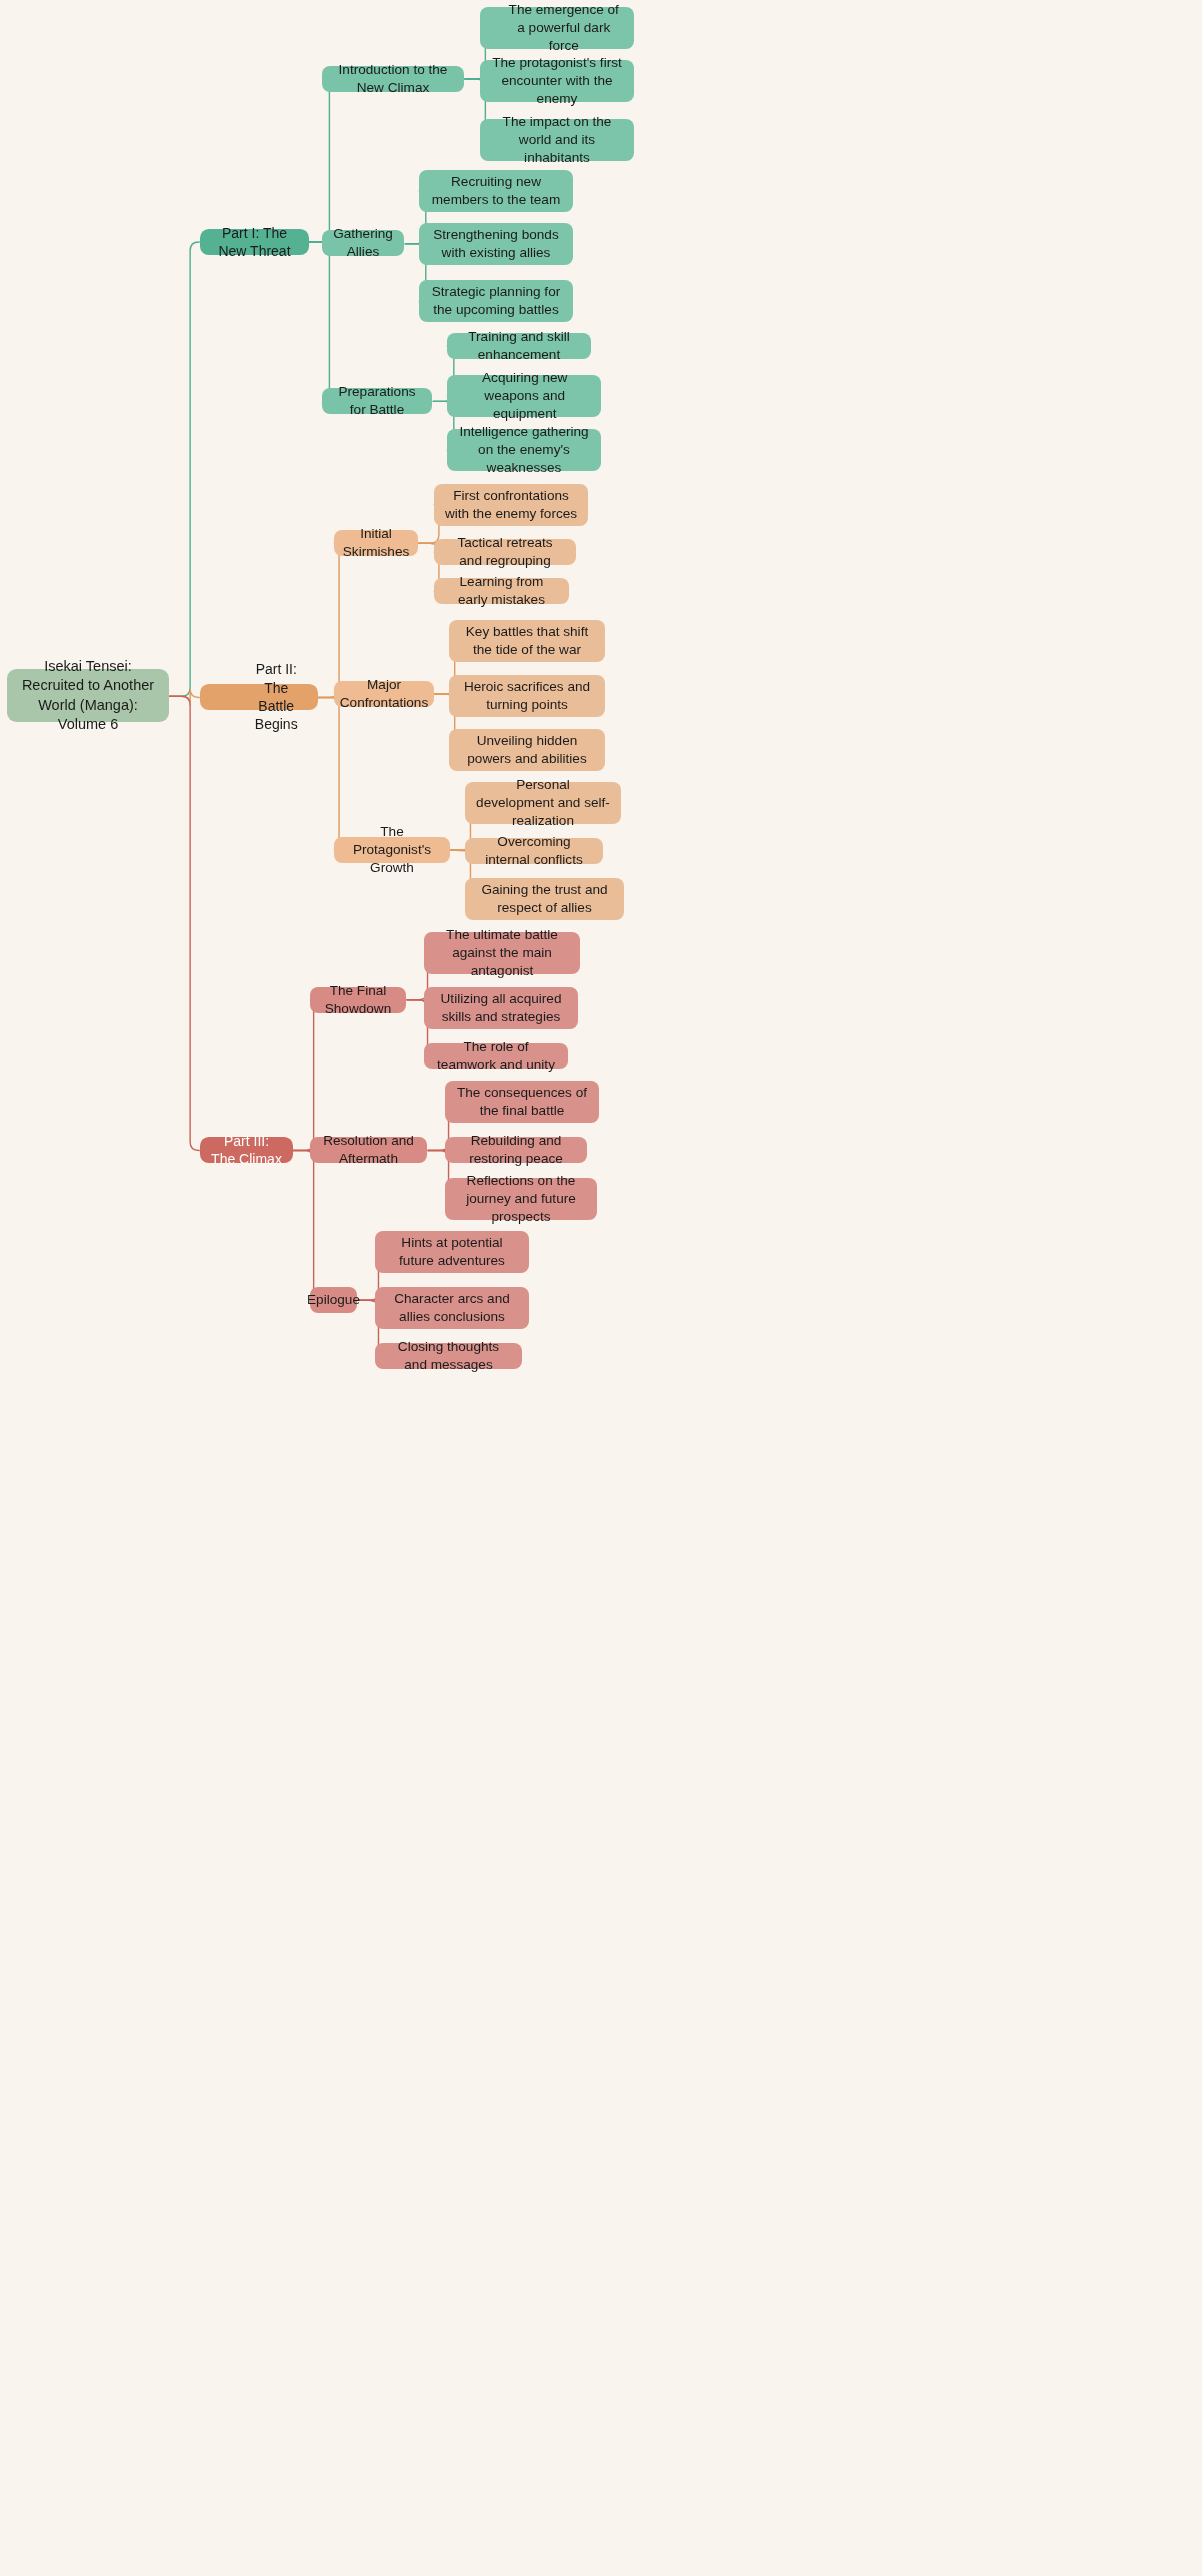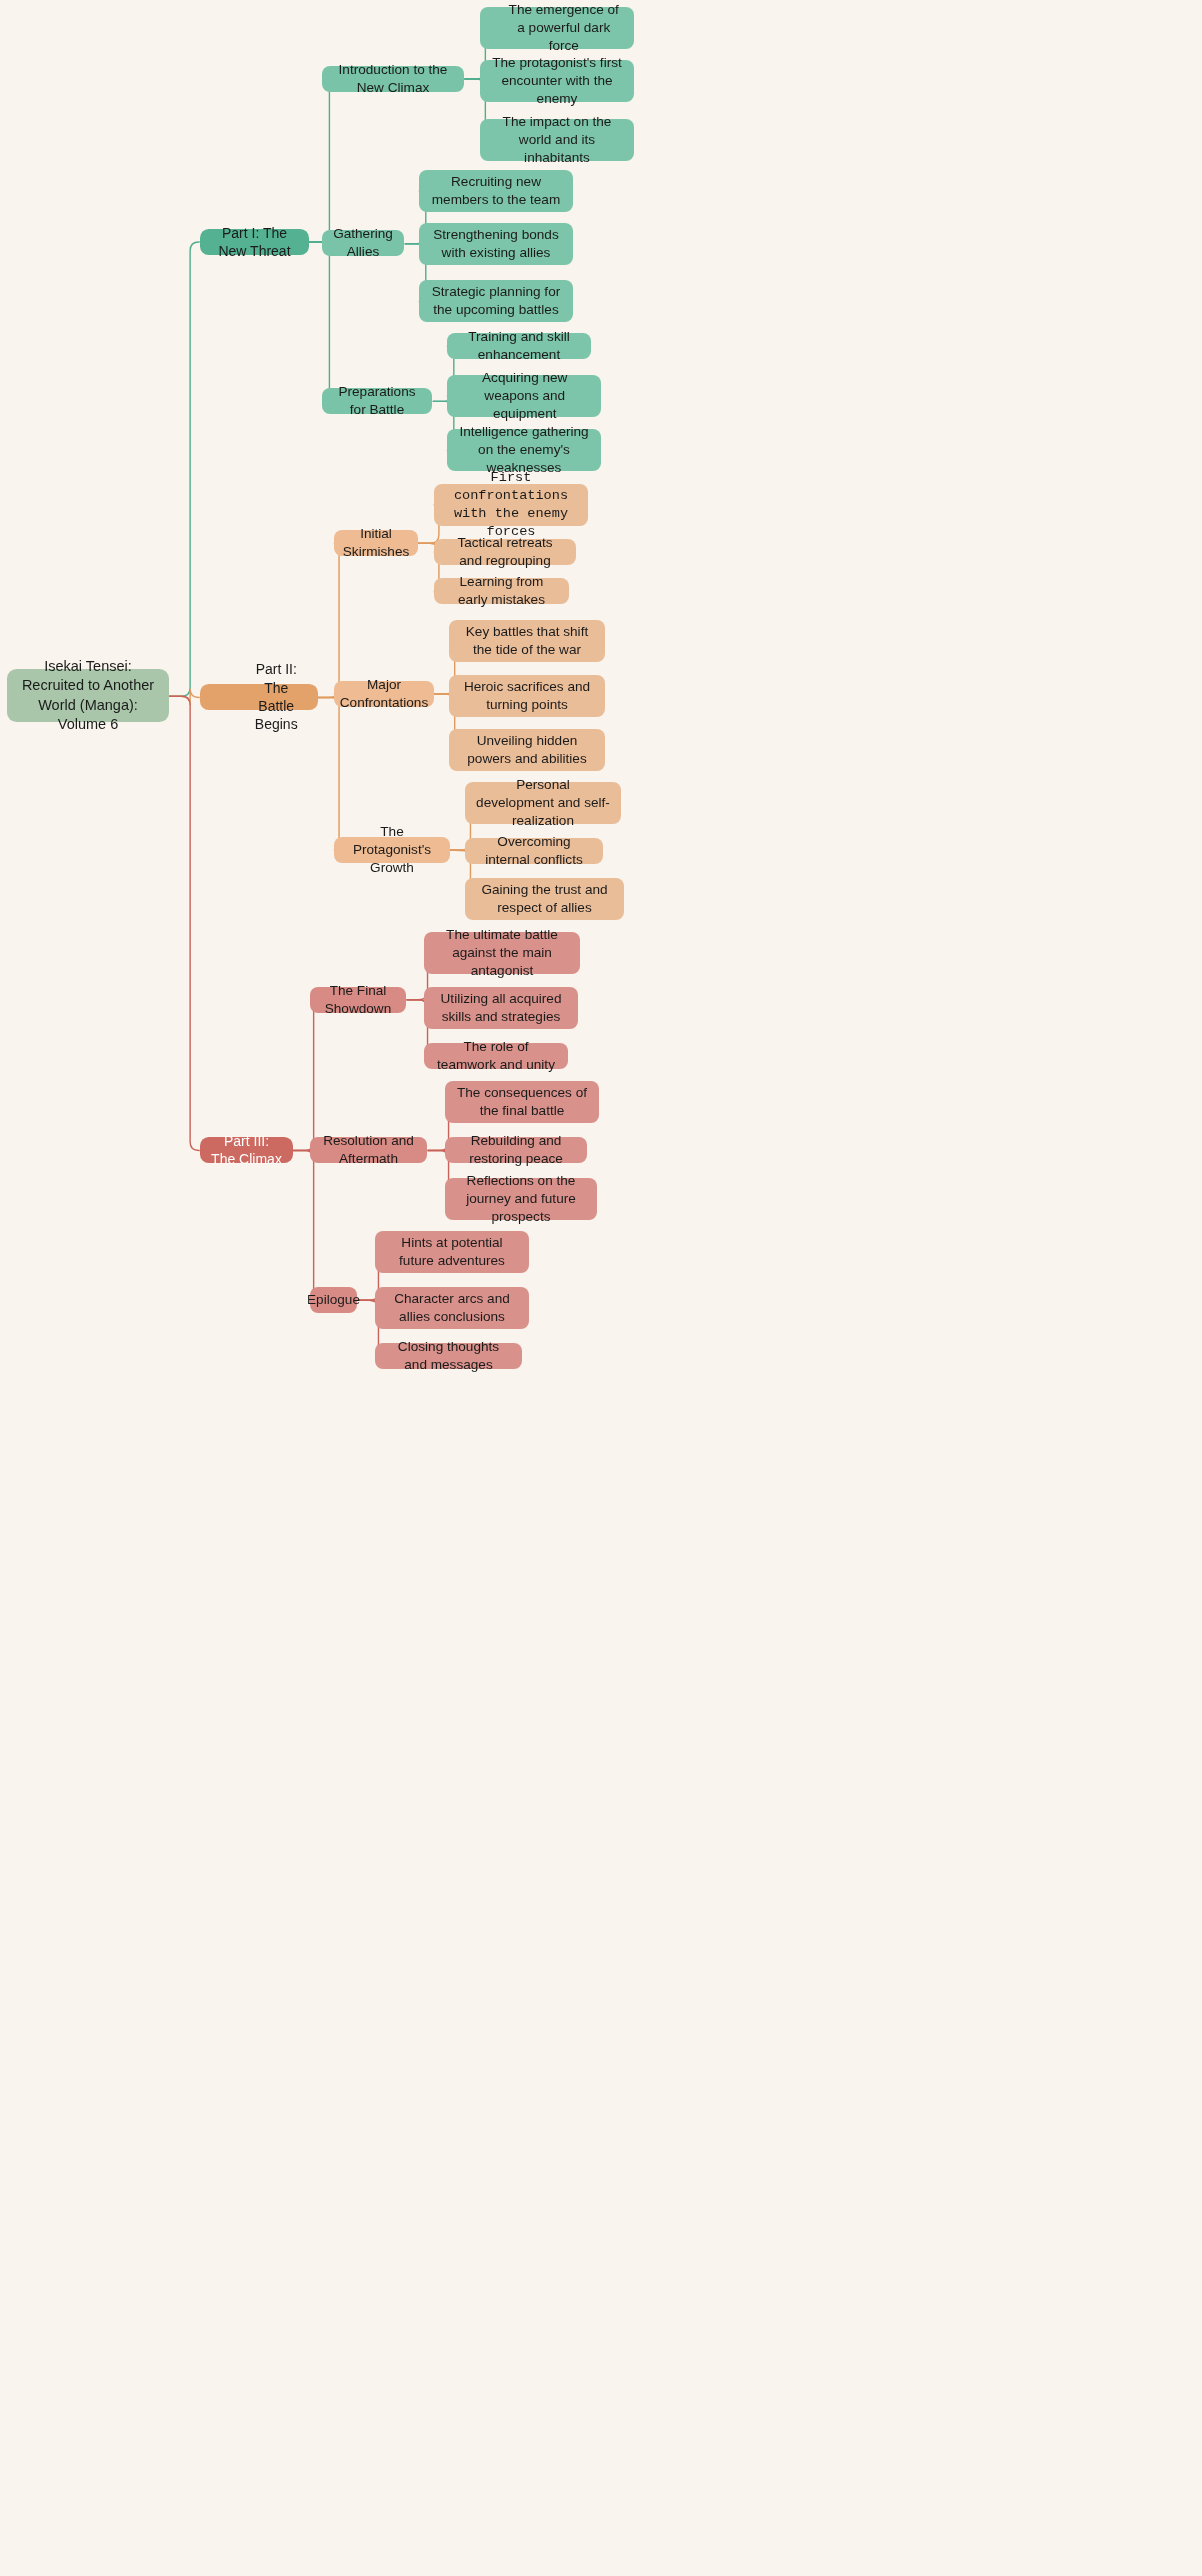--- a/index.html
+++ b/index.html
@@ -112,21 +112,21 @@
       <div class="node sub-g" style="left: 322px; top: 230px; width: 82px; height: 26px;">Gathering Allies</div>
       <div class="node leaf-g" style="left: 419px; top: 170px; width: 154px; height: 42px;">Recruiting new members to the team</div>
       <div class="node leaf-g" style="left: 419px; top: 223px; width: 154px; height: 42px;">Strengthening bonds with existing allies</div>
       <div class="node leaf-g" style="left: 419px; top: 280px; width: 154px; height: 42px;">Strategic planning for the upcoming battles</div>
       <div class="node sub-g" style="left: 322px; top: 388px; width: 110px; height: 26px;">Preparations for Battle</div>
       <div class="node leaf-g" style="left: 447px; top: 333px; width: 144px; height: 26px;">Training and skill enhancement</div>
       <div class="node leaf-g" style="left: 447px; top: 375px; width: 154px; height: 42px; padding-left: 12px;">Acquiring new weapons and equipment</div>
       <div class="node leaf-g" style="left: 447px; top: 429px; width: 154px; height: 42px;">Intelligence gathering on the enemy's weaknesses</div>
       <div class="node branch-o" style="left: 200px; top: 684px; width: 118px; height: 26px; padding-left: 45px;">Part II: The Battle Begins</div>
       <div class="node sub-o" style="left: 334px; top: 530px; width: 84px; height: 26px;">Initial Skirmishes</div>
-      <div class="node leaf-o" style="left: 434px; top: 484px; width: 154px; height: 42px; font-family: Liberation Mono, monospace;">First confrontations with the enemy forces</div>
+      <div class="node leaf-o" style="left: 434px; top: 484px; width: 154px; height: 42px;">First confrontations with the enemy forces</div>
       <div class="node leaf-o" style="left: 434px; top: 539px; width: 142px; height: 26px;">Tactical retreats and regrouping</div>
       <div class="node leaf-o" style="left: 434px; top: 578px; width: 135px; height: 26px;">Learning from early mistakes</div>
       <div class="node sub-o" style="left: 334px; top: 681px; width: 100px; height: 26px;">Major Confrontations</div>
       <div class="node leaf-o" style="left: 449px; top: 620px; width: 156px; height: 42px;">Key battles that shift the tide of the war</div>
       <div class="node leaf-o" style="left: 449px; top: 675px; width: 156px; height: 42px;">Heroic sacrifices and turning points</div>
       <div class="node leaf-o" style="left: 449px; top: 729px; width: 156px; height: 42px;">Unveiling hidden powers and abilities</div>
       <div class="node sub-o" style="left: 334px; top: 837px; width: 116px; height: 26px;">The Protagonist's Growth</div>
       <div class="node leaf-o" style="left: 465px; top: 782px; width: 156px; height: 42px;">Personal development and self-realization</div>
       <div class="node leaf-o" style="left: 465px; top: 838px; width: 138px; height: 26px;">Overcoming internal conflicts</div>
       <div class="node leaf-o" style="left: 465px; top: 878px; width: 159px; height: 42px;">Gaining the trust and respect of allies</div>

